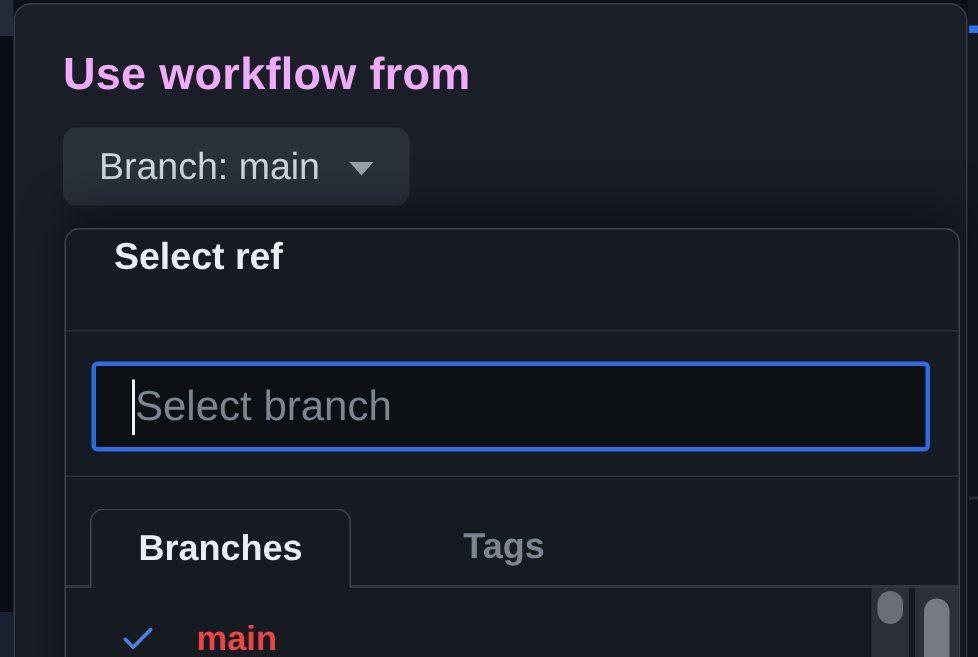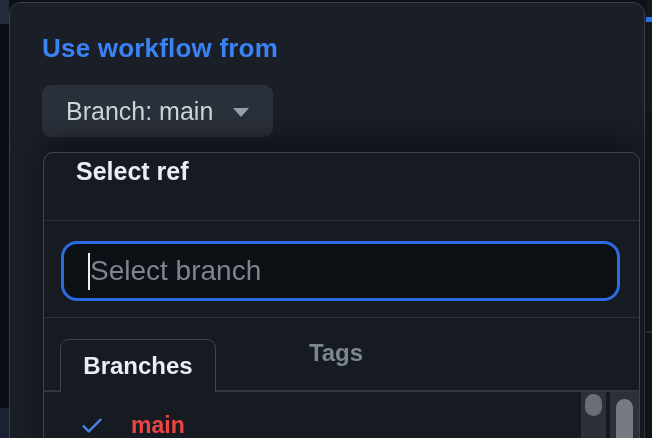--- a/index.html
+++ b/index.html
@@ -21,21 +21,21 @@
 
   
   .dialog {
     position:absolute; left:9px; top:2px; width:636px; height:452px;
     background:#1a1f27;
     border:1px solid #373e48;
     border-radius:12px;
   }
   .dialog-heading {
     position:absolute; left:32px; top:30px;
-    font-size:26px; font-weight:700; color:#3b82f6; letter-spacing:.2px;
+    font-size:30px; font-weight:700; color:#f0abfc; letter-spacing:.2px;
   }
   .branch-btn {
     position:absolute; left:32px; top:82px; height:52px;
     display:flex; align-items:center; gap:20px;
     padding:0 24px;
     background:#2b313b; border:none; border-radius:9px;
     color:#ced6de; font-size:25px; font-weight:500;
     font-family:"Liberation Sans", sans-serif;
     cursor:pointer;
   }
@@ -59,44 +59,44 @@
     font-size:25px; font-weight:700; color:#e9eef4;
   }
   .divider { position:absolute; left:0; right:0; height:1px; background:#2b313a; }
   .divider-1 { top:67px; }
   .divider-2 { top:164px; }
 
   .search-input {
     position:absolute; left:17px; top:88px; width:559px; height:60px;
     background:#0c1015;
     border:3px solid #2d6be3;
-    border-radius:16px;
+    border-radius:4px;
     padding:0 16px 0 26px;
     font-size:28px; color:#e6edf3;
     font-family:"Liberation Sans", sans-serif;
     outline:none;
   }
   .search-input::placeholder { color:#7d8590; opacity:1; }
   .text-cursor {
     position:absolute; left:44px; top:100px; width:2px; height:37px;
     background:#eef2f6; z-index:2;
   }
 
   .tab-branches {
-    position:absolute; left:16px; top:186px; width:156px; height:53px;
+    position:absolute; left:16px; top:186px; width:174px; height:53px;
     display:flex; align-items:center; justify-content:center;
     background:#161b22;
     border:1px solid #3d444e; border-bottom:none;
     border-radius:9px 9px 0 0;
     font-size:24px; font-weight:600; color:#e9eef4;
     z-index:2; cursor:pointer;
   }
   .tab-tags {
     position:absolute; left:212px; top:186px; width:160px; height:51px;
-    display:flex; justify-content:center;
+    display:flex; align-items:center; justify-content:center;
     font-size:24px; font-weight:600; color:#7d8590;
     cursor:pointer;
   }
   .tabs-baseline { position:absolute; left:0; right:0; top:237px; height:2px; background:#30363d; z-index:1; }
 
   .list-row {
     position:absolute; left:0; top:239px; width:535px; height:66px;
     display:flex; align-items:center; gap:26px;
     padding-left:35px; cursor:pointer;
   }

